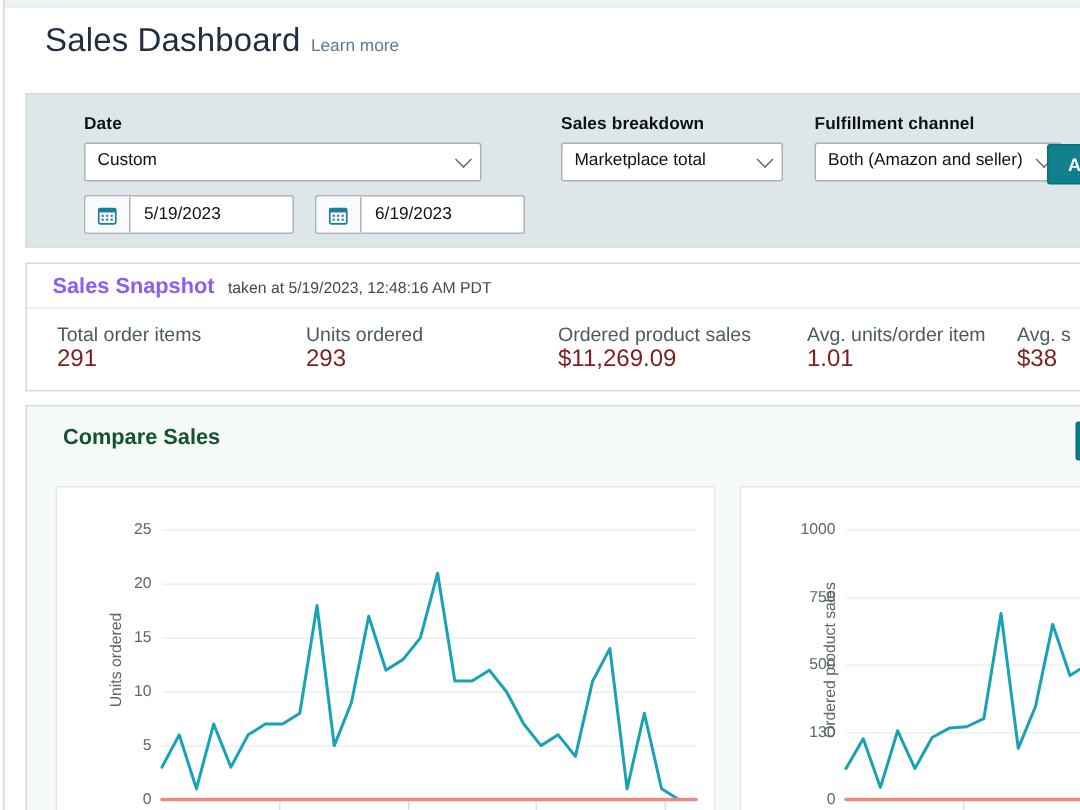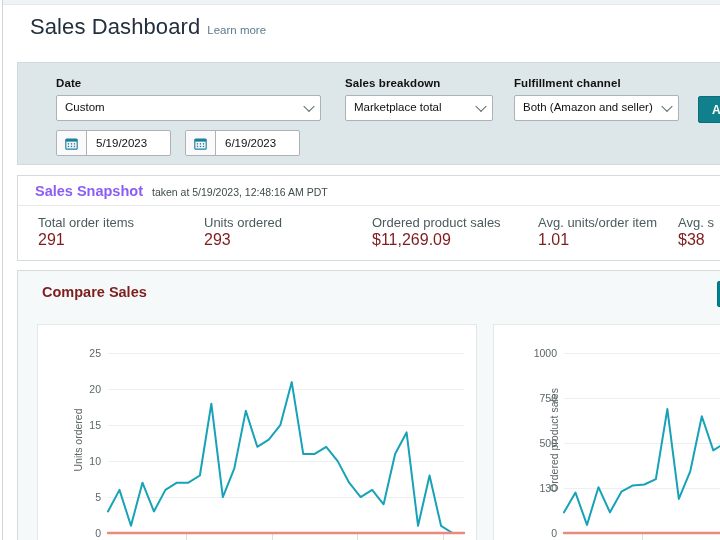--- a/index.html
+++ b/index.html
@@ -36,21 +36,21 @@
   .select-box .chev {
     position:absolute; right:7px; top:50%; width:8px; height:8px;
     border-right:1.4px solid #5f6b6d; border-bottom:1.4px solid #5f6b6d;
     transform:translateY(-70%) rotate(45deg);
   }
   .sel-date { width:265px; }
   .sel-breakdown { width:148px; }
   .sel-channel { width:165px; }
 
   .date-row { display:flex; gap:14px; margin-top:9px; }
-  .date-field { display:flex; height:26px; border:1px solid #adb1b8; border-radius:2px; background:#fff; overflow:hidden; width:115px; }
+  .date-field { display:flex; height:26px; border:1px solid #adb1b8; border-radius:2px; background:#fff; overflow:hidden; width:140px; }
   .cal-btn {
     width:30px; display:flex; align-items:center; justify-content:center;
     background:#fafafa; border-right:1px solid #adb1b8;
   }
   .date-val { flex:1; display:flex; align-items:center; padding-left:9px; font-size:11.5px; color:#0f1111; }
 
   .apply-btn {
     position:absolute; left:680px; top:33px; height:27px; min-width:56px;
     background:#10808c; border:1px solid #0d6d78; border-radius:2px;
     color:#fff; font-size:12px; font-weight:bold; display:flex;
@@ -73,21 +73,21 @@
   .m-label { font-size:13px; color:#4a5b5d; margin-bottom:1px; white-space:nowrap; }
   .m-value { font-size:16px; font-weight:normal; color:#7f1d1d; white-space:nowrap; }
   .mw1 { width:166px; } .mw2 { width:168px; } .mw3 { width:166px; } .mw4 { width:140px; } .mw5 { width:120px; }
 
   
   .compare {
     position:absolute; left:17px; top:270px; width:720px; height:285px;
     background:#f5f9fa; border:1px solid #d5dbdb; border-right:none;
   }
   .cmp-head { height:42px; display:flex; align-items:center; padding-left:24px; }
-  .cmp-title { font-size:14.5px; font-weight:bold; color:#7f1d1d; }
+  .cmp-title { font-size:14.5px; font-weight:bold; color:#14532d; }
   .cmp-btn {
     position:absolute; right:0px; top:10px; width:20px; height:26px;
     background:#00818e; border:1px solid #0d6d78; border-radius:2px 0 0 2px;
   }
 
   .charts { position:absolute; left:19px; top:53px; display:flex; gap:16px; }
   .chart-card { width:440px; height:232px; background:#fff; border:1px solid #e3e8e9; position:relative; }
 
   .ylabel {
     position:absolute; left:8px; top:50%; transform:translateY(-50%) rotate(-90deg);

